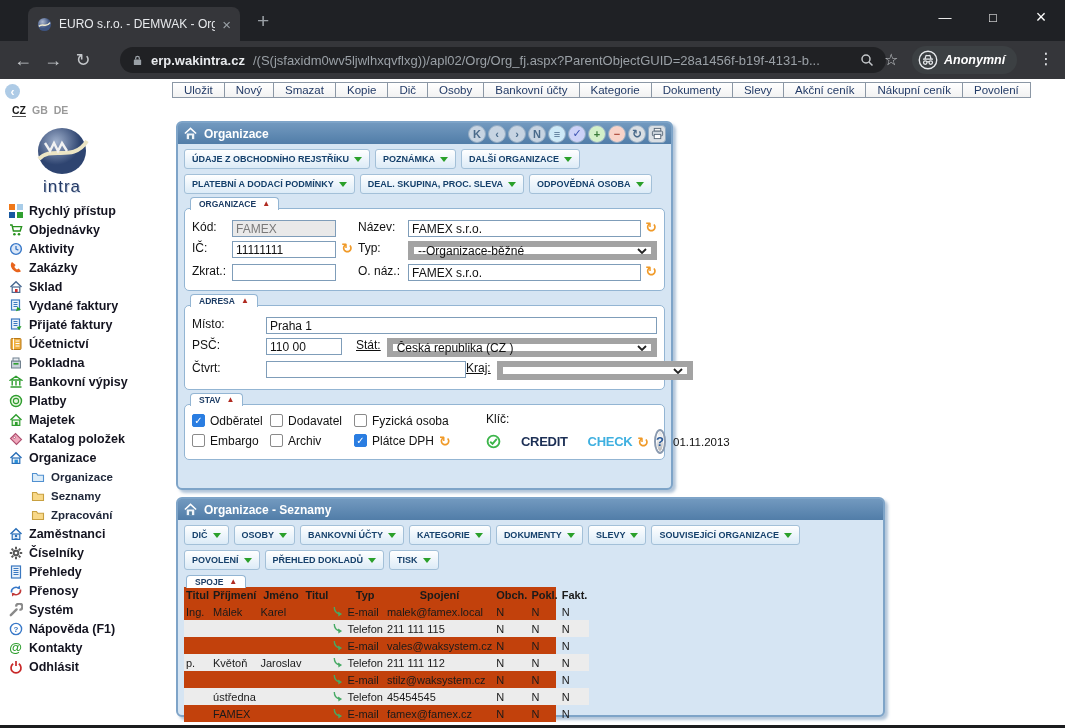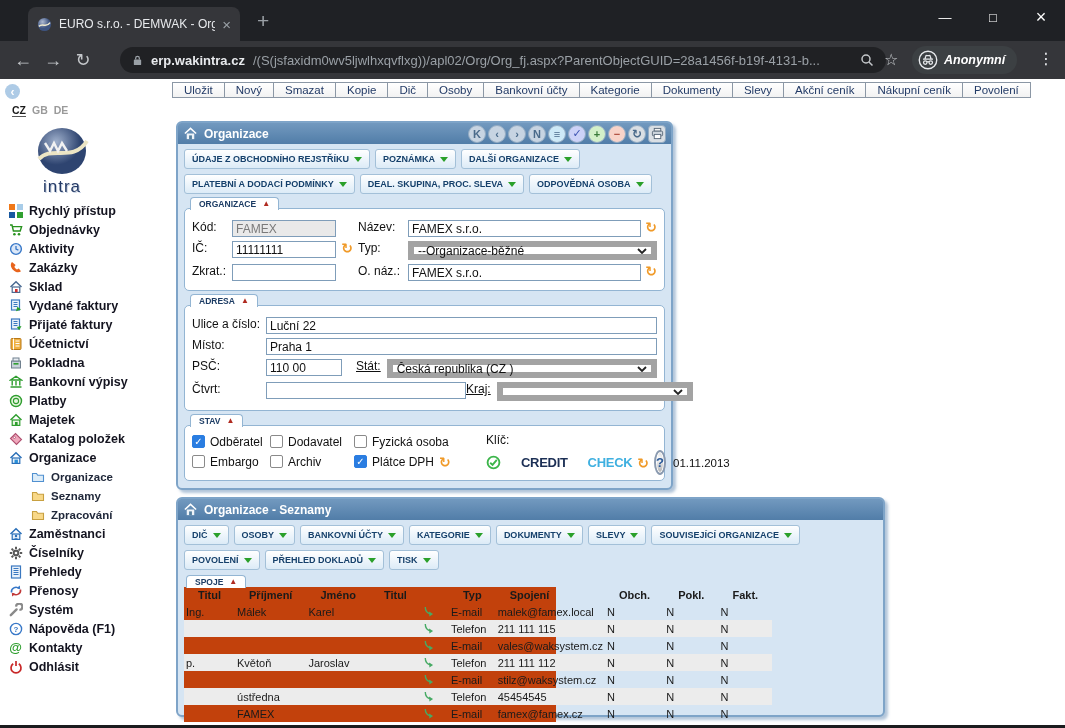--- a/index.html
+++ b/index.html
@@ -117,21 +117,21 @@
   .cc2{color:#3fb0e0;font-size:13px;letter-spacing:-.3px;}
   .helpbtn{width:25px;height:25px;border-radius:50%;background:radial-gradient(circle at 35% 30%,#fdfdfd,#a8a8a8);
        border:2px solid #8a9ab0;display:flex;align-items:center;justify-content:center;color:#2a5a9a;
        font-weight:bold;font-size:13px;cursor:pointer;box-shadow:inset 0 0 0 1px #fff;}
   .ccdate{font-size:11.5px;margin-left:2px;}
 
   
   .spoje-wrap{margin-top:17px;position:relative;width:372px;background:#c2410c;}
   .spoje-tab{left:2px;}
   .spoje-table{border-collapse:collapse;width:372px;font-size:11px;color:#1a1a1a;}
-  .spoje-table th{font-size:11px;text-align:left;padding:2px 14px;height:15px;white-space:nowrap;}
+  .spoje-table th{font-size:11px;text-align:center;padding:2px 2px;height:15px;white-space:nowrap;}
   .spoje-table td{padding:1px 2px;height:17px;white-space:nowrap;overflow:hidden;}
   .spoje-table tr.alt{background:#ececec;}
   .c0{width:24px;} .c1{width:44px;} .c2{width:42px;} .c3{width:28px;} .cic{width:16px;}
   .c4{width:36px;} .c5{width:96px;} .c6{width:32px;} .c7{width:30px;} .c8{width:24px;}
   .garr{width:11px;height:11px;display:block;}
 </style>
 </head>
 <body>
 
 <div id="screen">
@@ -558,24 +558,20 @@
             <span class="rslot">
                 <span class="refr">↻</span>
               </span>
           </div>
         </div>
 
         <div class="sect">
           <div class="sect-tab">
             <span>ADRESA</span>
             <span class="red-tri">▲</span>
-          </div>
-          <div class="frow">
-            <span class="fla">Ulice a číslo:</span>
-            <input class="inp grow" value="Luční 22" style="">
           </div>
           <div class="frow">
             <span class="fla">Místo:</span>
             <input class="inp grow" value="Praha 1" style="">
           </div>
           <div class="frow">
             <span class="fla">PSČ:</span>
             <input class="inp w76" value="110 00" style="">
             <span class="ul lblmid">Stát:</span>
             <div class="sel grow">

